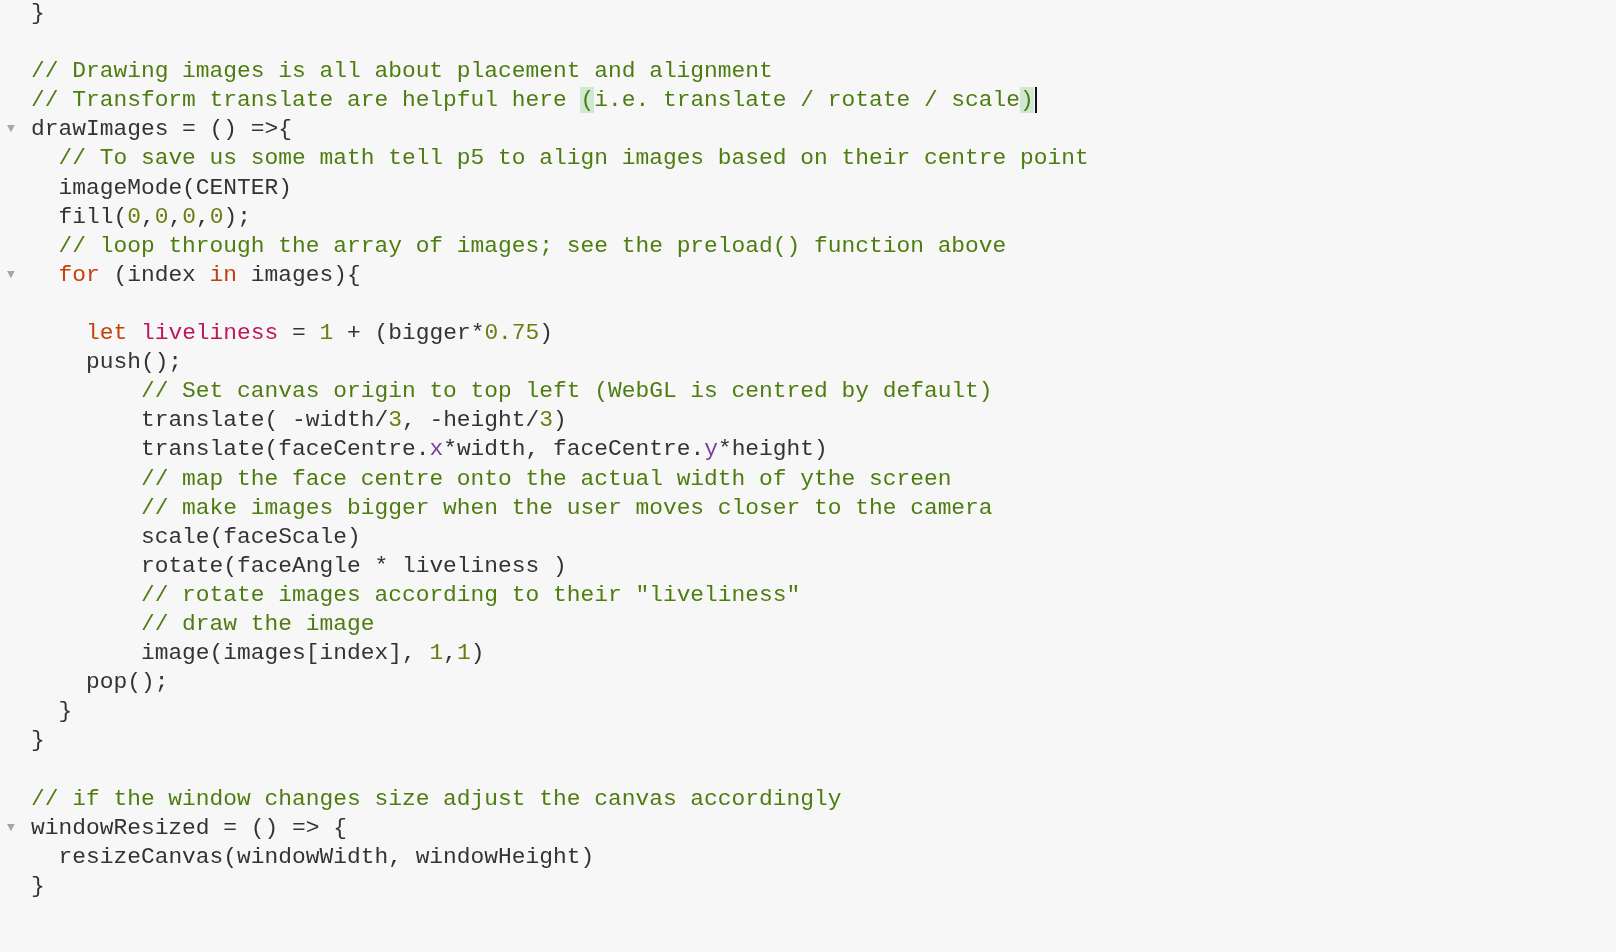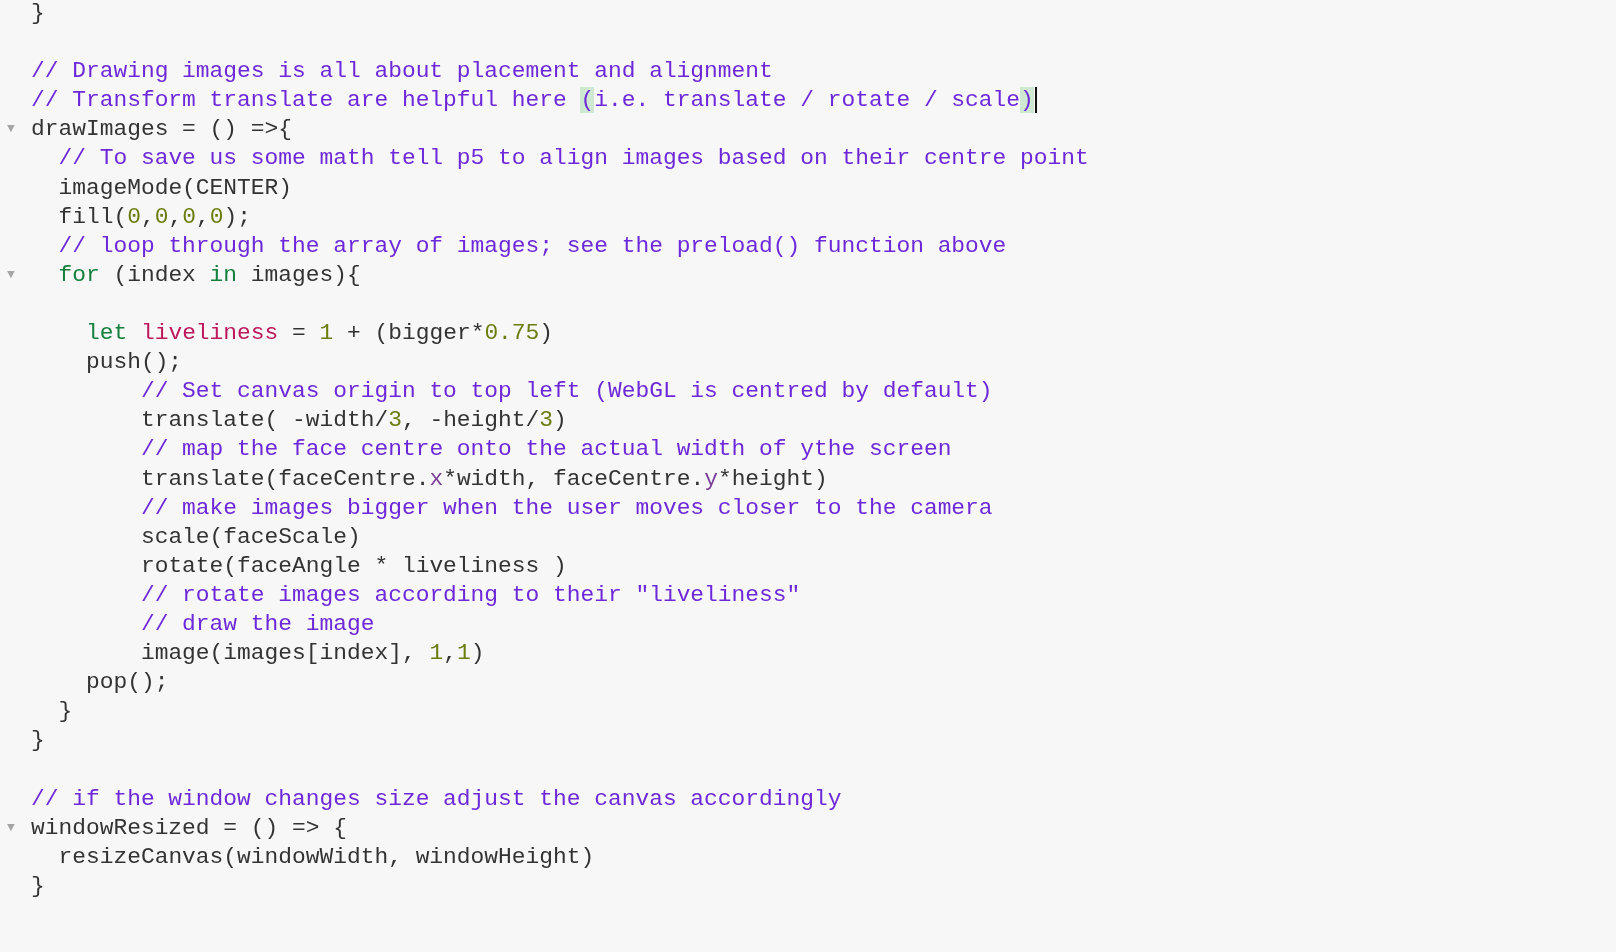--- a/index.html
+++ b/index.html
@@ -36,22 +36,22 @@
     .fold {
       position: absolute;
       left: 7px;
       top: 0;
       width: 14px;
       font-size: 13px;
       color: #a6a6a6;
       line-height: 27px;
       cursor: pointer;
     }
-    .tok-comment { color: #6d28d9; }
-    .tok-keyword { color: #15803d; }
+    .tok-comment { color: #4d7c0f; }
+    .tok-keyword { color: #c2410c; }
     .tok-number { color: #6b7d0f; }
     .tok-var { color: #be185d; }
     .tok-prop { color: #7a3d9a; }
     .tok-plain { color: #333333; }
     .match {
       background: #cfe8d2;
     }
     .cursor {
       display: inline-block;
       width: 2px;
@@ -74,22 +74,22 @@
       <div class="line"><span>  </span><span class="tok-comment">// To save us some math tell p5 to align images based on their centre point</span></div>
       <div class="line"><span>  </span><span class="tok-plain">imageMode(CENTER)</span></div>
       <div class="line"><span>  </span><span class="tok-plain">fill(</span><span class="tok-number">0</span><span class="tok-plain">,</span><span class="tok-number">0</span><span class="tok-plain">,</span><span class="tok-number">0</span><span class="tok-plain">,</span><span class="tok-number">0</span><span class="tok-plain">);</span></div>
       <div class="line"><span>  </span><span class="tok-comment">// loop through the array of images; see the preload() function above</span></div>
       <div class="line"><span class="fold">▼</span><span>  </span><span class="tok-keyword">for</span><span class="tok-plain"> (index </span><span class="tok-keyword">in</span><span class="tok-plain"> images){</span></div>
       <div class="line"><span>    </span></div>
       <div class="line"><span>    </span><span class="tok-keyword">let</span><span class="tok-plain"> </span><span class="tok-var">liveliness</span><span class="tok-plain"> = </span><span class="tok-number">1</span><span class="tok-plain"> + (bigger*</span><span class="tok-number">0.75</span><span class="tok-plain">)</span></div>
       <div class="line"><span>    </span><span class="tok-plain">push();</span></div>
       <div class="line"><span>        </span><span class="tok-comment">// Set canvas origin to top left (WebGL is centred by default)</span></div>
       <div class="line"><span>        </span><span class="tok-plain">translate( -width/</span><span class="tok-number">3</span><span class="tok-plain">, -height/</span><span class="tok-number">3</span><span class="tok-plain">)</span></div>
+      <div class="line"><span>        </span><span class="tok-plain">translate(faceCentre.</span><span class="tok-prop">x</span><span class="tok-plain">*width, faceCentre.</span><span class="tok-prop">y</span><span class="tok-plain">*height)</span></div>
       <div class="line"><span>        </span><span class="tok-comment">// map the face centre onto the actual width of ythe screen</span></div>
-      <div class="line"><span>        </span><span class="tok-plain">translate(faceCentre.</span><span class="tok-prop">x</span><span class="tok-plain">*width, faceCentre.</span><span class="tok-prop">y</span><span class="tok-plain">*height)</span></div>
       <div class="line"><span>        </span><span class="tok-comment">// make images bigger when the user moves closer to the camera</span></div>
       <div class="line"><span>        </span><span class="tok-plain">scale(faceScale)</span></div>
       <div class="line"><span>        </span><span class="tok-plain">rotate(faceAngle * liveliness )</span></div>
       <div class="line"><span>        </span><span class="tok-comment">// rotate images according to their "liveliness"</span></div>
       <div class="line"><span>        </span><span class="tok-comment">// draw the image</span></div>
       <div class="line"><span>        </span><span class="tok-plain">image(images[index], </span><span class="tok-number">1</span><span class="tok-plain">,</span><span class="tok-number">1</span><span class="tok-plain">)</span></div>
       <div class="line"><span>    </span><span class="tok-plain">pop();</span></div>
       <div class="line"><span>  </span><span class="tok-plain">}</span></div>
       <div class="line"><span class="tok-plain">}</span></div>
       <div class="line"> </div>

